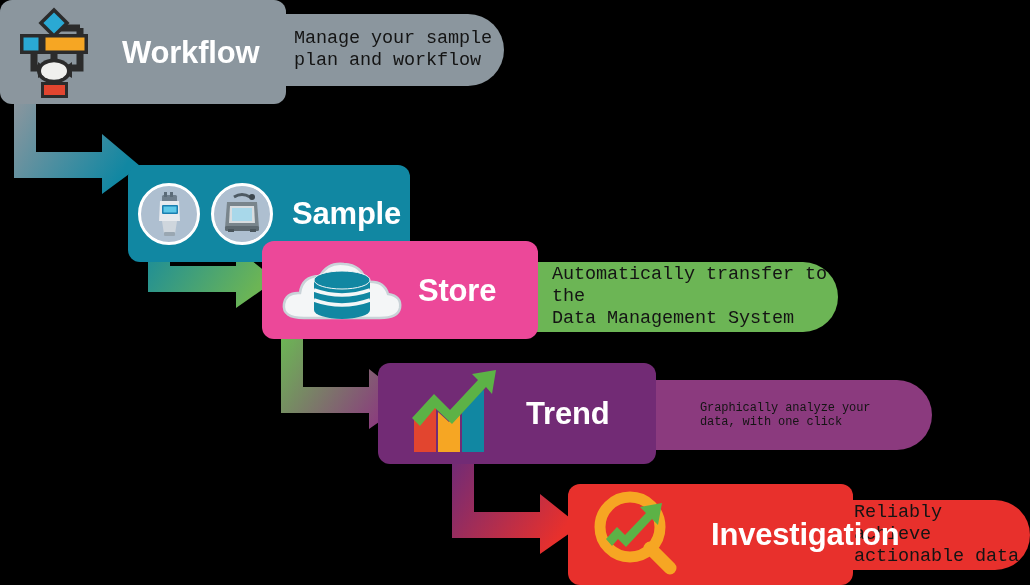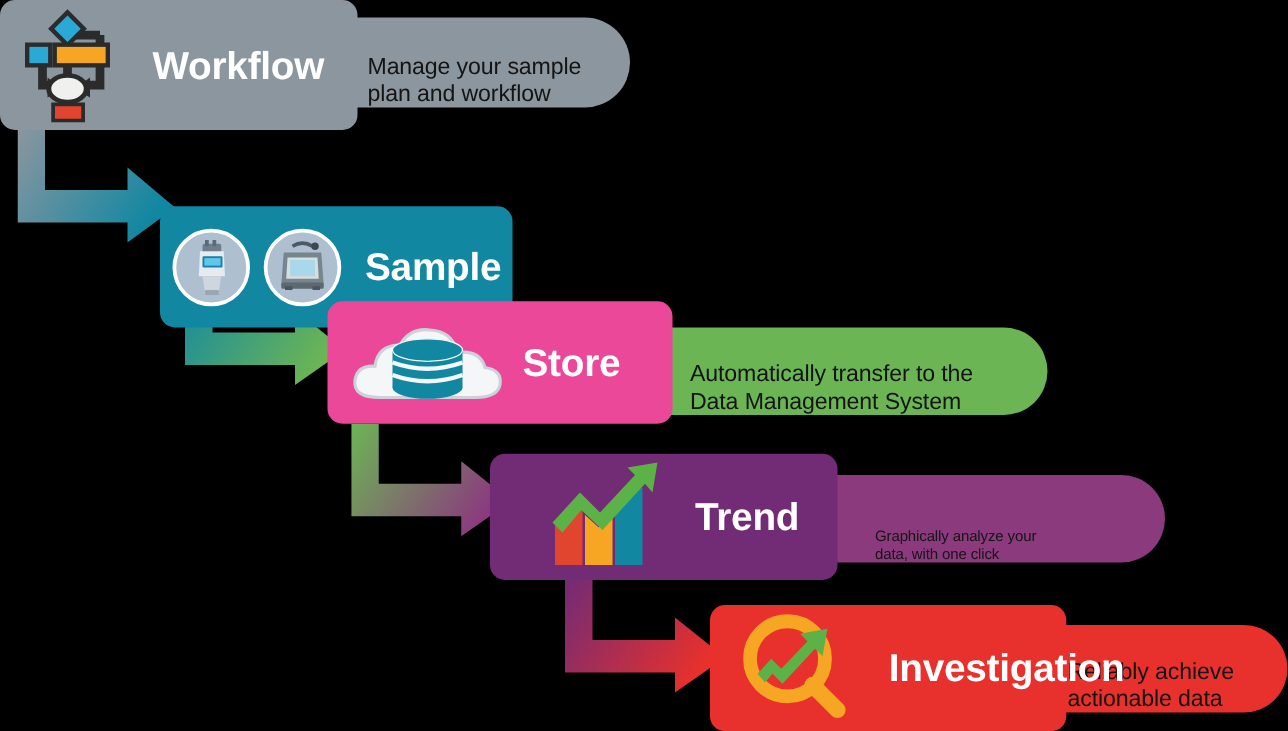--- a/index.html
+++ b/index.html
@@ -2,25 +2,26 @@
 <html><head>
 <meta charset="utf-8">
 <style>
   html,body{margin:0;padding:0;background:#000;}
   body{width:1030px;height:585px;overflow:hidden;font-family:"Liberation Sans",sans-serif;}
   #stage{position:relative;width:1030px;height:585px;background:#000;}
 
   
   .desc{
     position:absolute;
-    display:flex;align-items:flex-end;
+    display:flex;align-items:center;
     box-sizing:border-box;
     border-top-right-radius:999px;border-bottom-right-radius:999px;
     border-top-left-radius:6px;border-bottom-left-radius:6px;
     z-index:1;
+    font-family:Liberation Mono, monospace;
   }
   .desc span{
     display:block;
     color:#141414;
     line-height:1.18;
     white-space:pre-line;
     letter-spacing:-0.1px;
   }
 
   
@@ -190,21 +191,21 @@
       </defs>
       <path d="M0 0 L22 0 L22 48 L88 48 L88 30 L128 62 L88 90 L88 74 L0 74 Z" fill="url(#g3)"></path>
     </svg>
   </div>
 
   <div class="desc" style="left:562px;top:380px;width:370px;height:70px;background:#8b3a7e;padding-left:126px;">
     <span style="font-size:12px;margin-left:12px;">Graphically analyze your
 data, with one click</span>
   </div>
 
-  <div class="card" style="left:392px;top:363px;width:278px;height:101px;background:#722b75;padding-left:44px;">
+  <div class="card" style="left:378px;top:363px;width:278px;height:101px;background:#722b75;padding-left:28px;">
     <div class="iconwrap" style="width:96px;height:92px;">
       <svg width="96" height="92" viewBox="0 0 96 92">
 
         <path d="M8 52 L30 38 L30 84 L8 84 Z" fill="#e2452f"></path>
         <path d="M32 44 L43 54 L54 40 L54 84 L32 84 Z" fill="#f6a623"></path>
         <path d="M56 32 L78 22 L78 84 L56 84 Z" fill="#1187a2"></path>
 
         <path d="M6 50 L28 26 L44 42 L72 12 L66 6 L90 2 L86 26 L80 19 L46 56 L29 40 L14 58 Z" fill="#5cb246"></path>
       </svg>
     </div>

